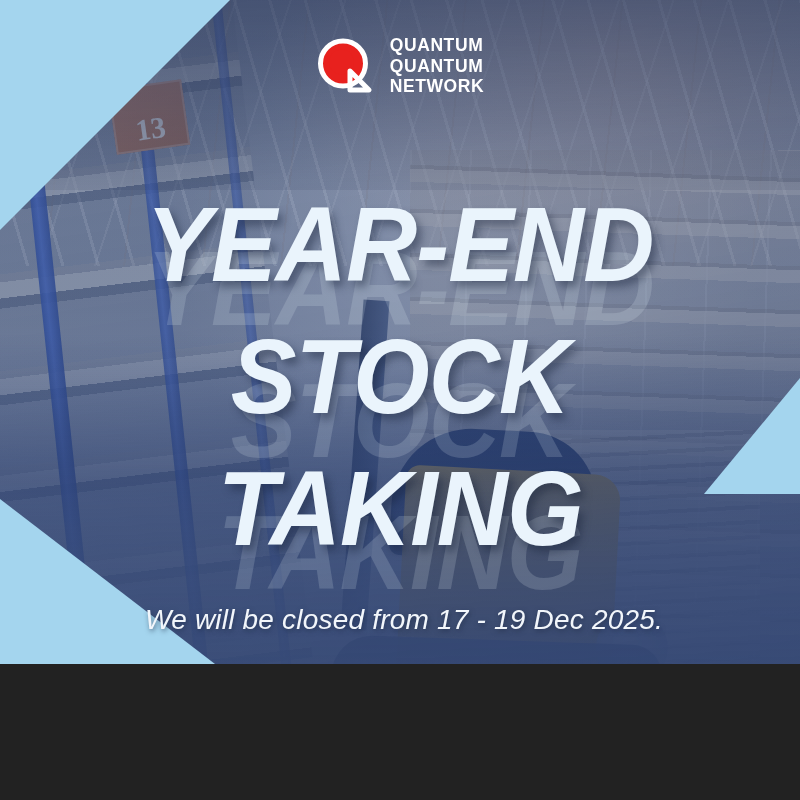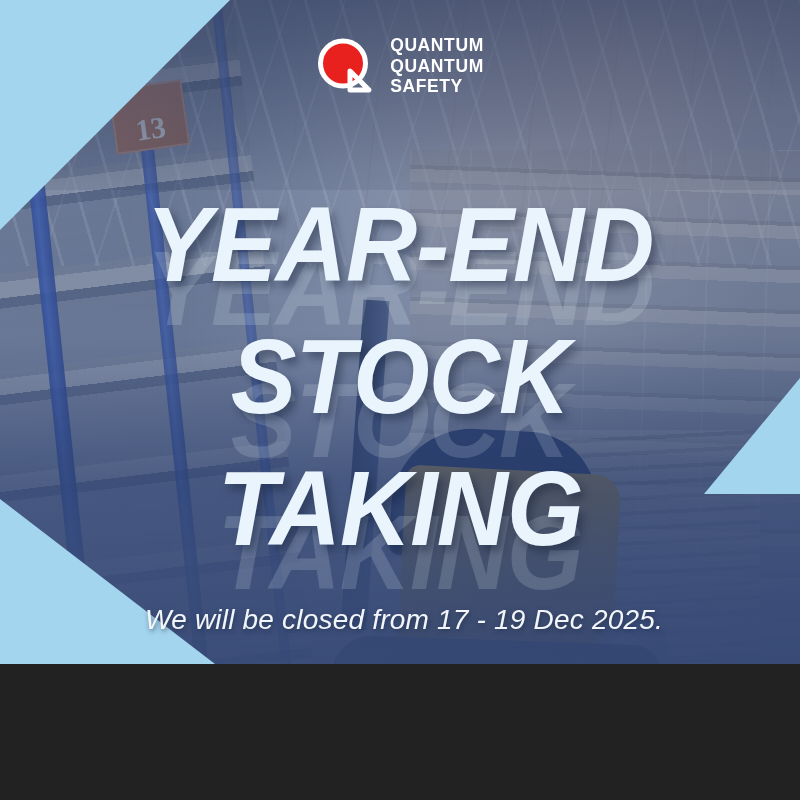--- a/index.html
+++ b/index.html
@@ -320,21 +320,21 @@
     <div class="logo-mark">
       <svg viewBox="0 0 58 58" width="58" height="58" aria-hidden="true">
         <circle cx="27" cy="26.5" r="22.5" fill="#E8211E" stroke="#ffffff" stroke-width="5"></circle>
         <circle cx="25.5" cy="25" r="12.5" fill="#E8211E"></circle>
         <path d="M34 34 L53 53 L34 53 Z" fill="none" stroke="#ffffff" stroke-width="5" stroke-linejoin="round"></path>
       </svg>
     </div>
     <div class="logo-words">
       <span>QUANTUM</span>
       <span>QUANTUM</span>
-      <span>SAFETY</span>
+      <span>NETWORK</span>
     </div>
   </div>
 
   <div class="headline">
     <div class="hl-line l1">
       <span class="txt ghost">YEAR-END</span>
       <span class="txt front" style="color: rgb(234, 244, 252);">YEAR-END</span>
     </div>
     <div class="hl-line l2">
       <span class="txt ghost">STOCK</span>

